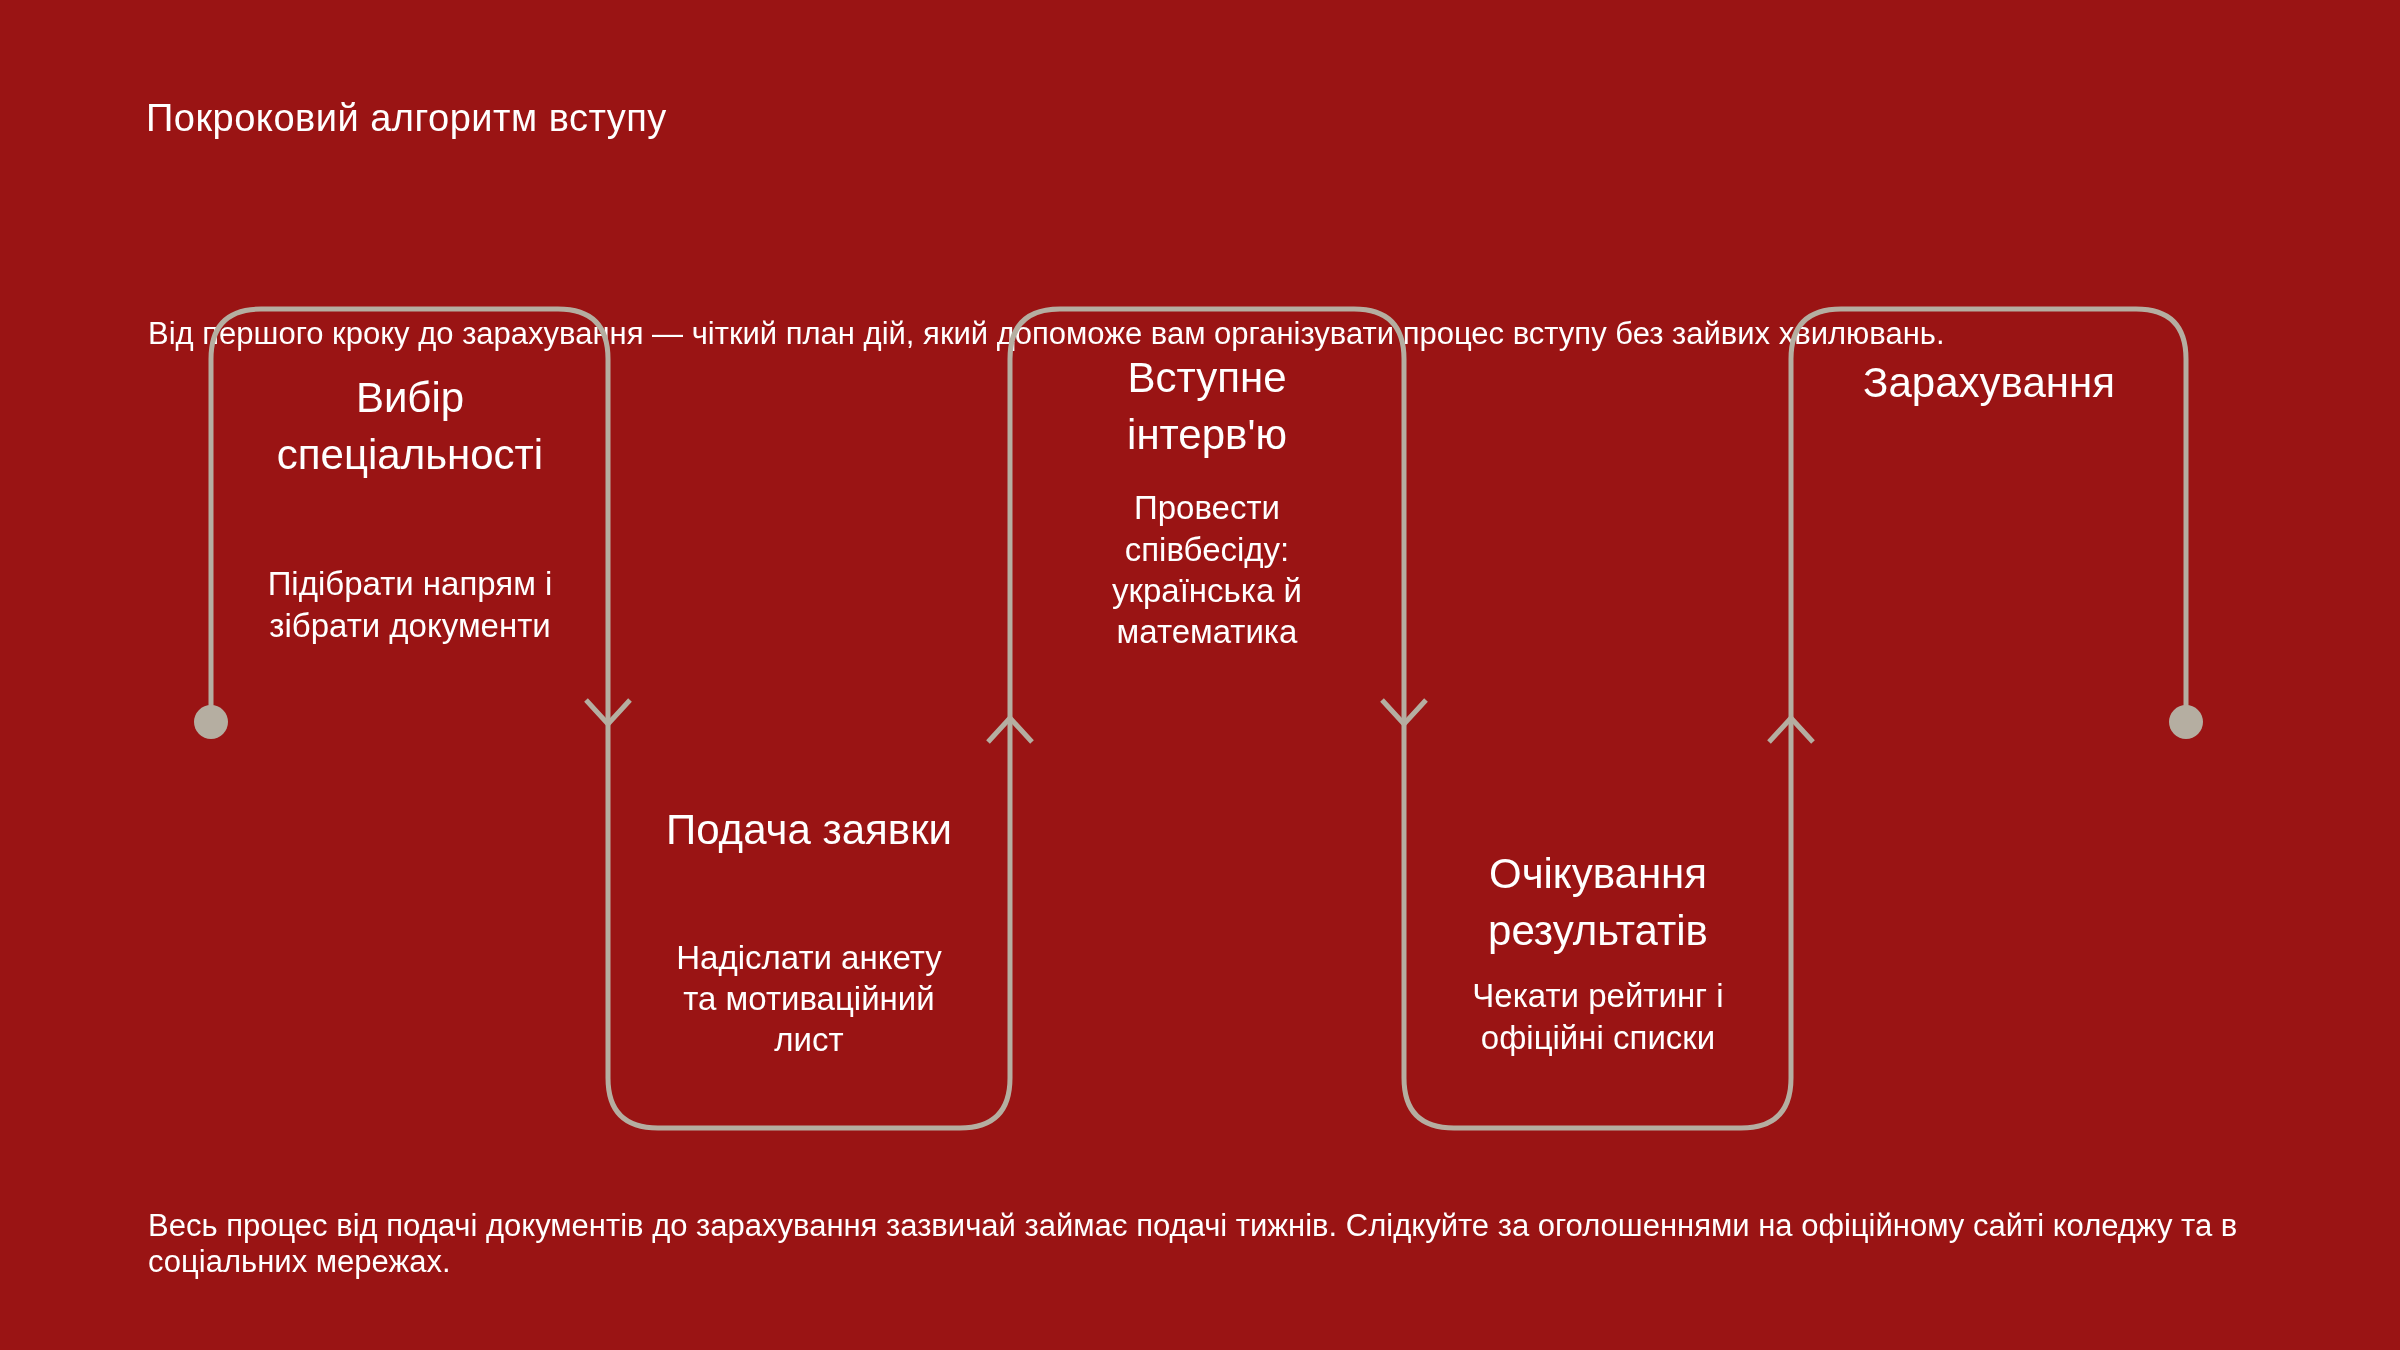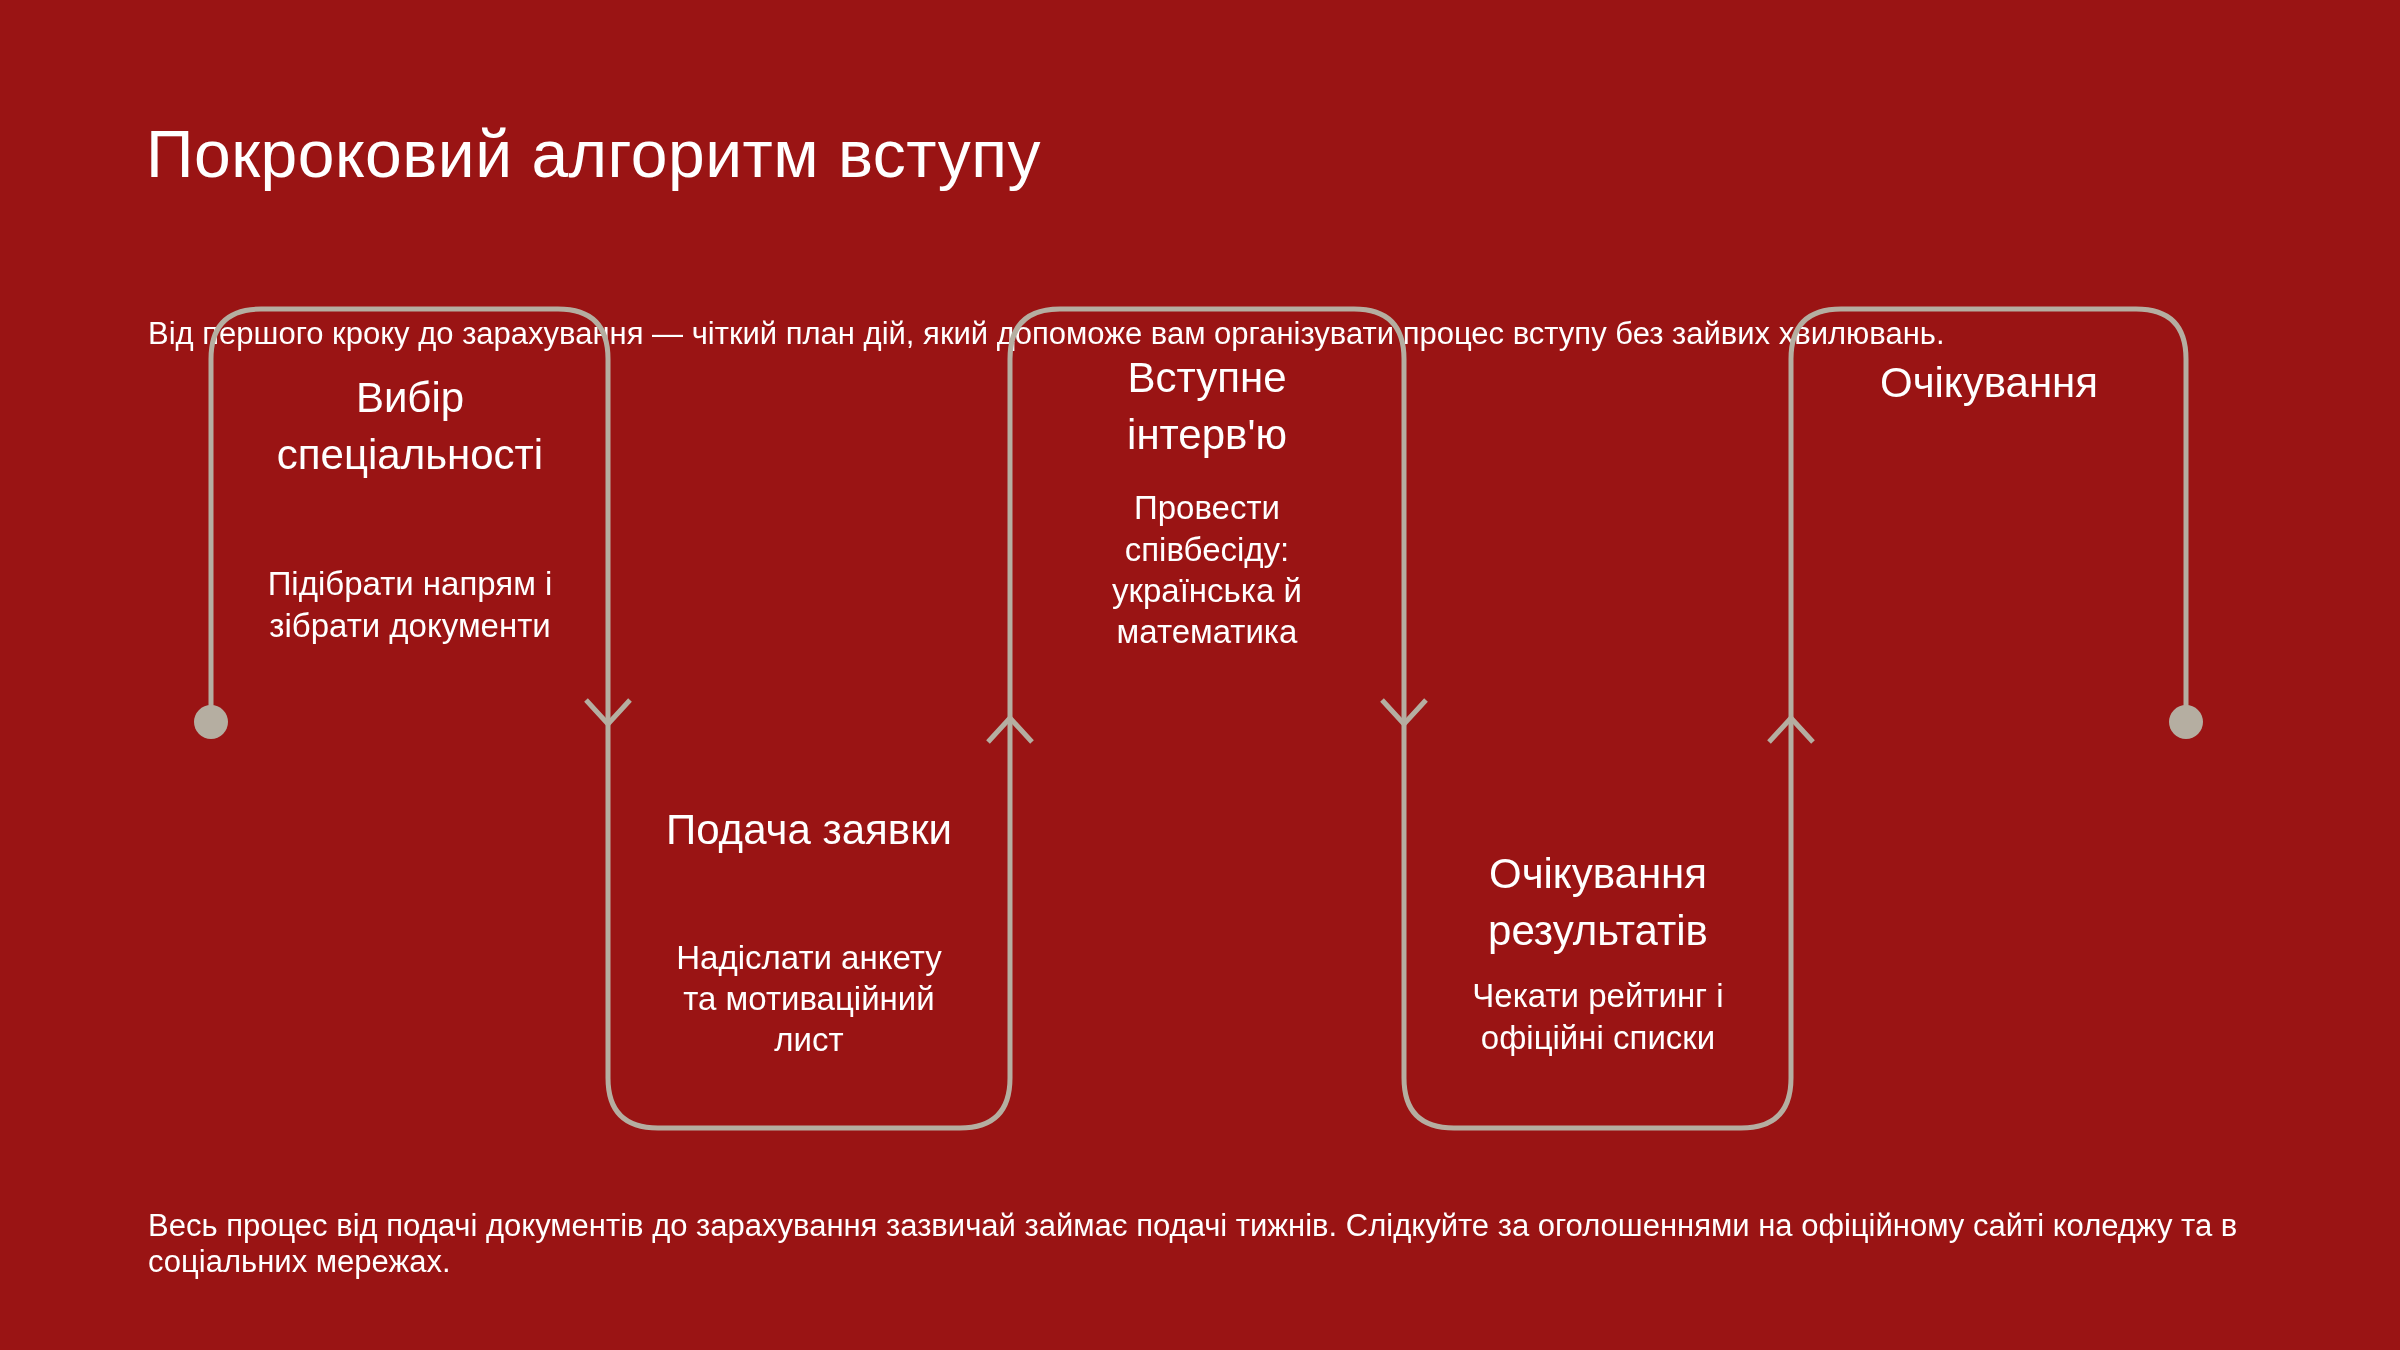--- a/index.html
+++ b/index.html
@@ -13,21 +13,21 @@
     height: 1350px;
     background: var(--background, #9A1414);
     font-family: "Liberation Sans", sans-serif;
     color: var(--text, #FFFFFF);
     overflow: hidden;
   }
   .slide-title {
     position: absolute;
     left: 146px;
     top: 72px;
-    font-size: 66px;
+    font-size: 38px;
     font-weight: 400;
     letter-spacing: 0.5px;
   }
   .slide-subtitle {
     position: absolute;
     left: 148px;
     top: 316px;
     width: 1900px;
     font-size: 31px;
     font-weight: 400;
@@ -142,18 +142,18 @@
     <div class="step-title">Вступне інтерв'ю</div>
     <div class="step-desc">Провести співбесіду: українська й математика</div>
   </div>
 
   <div class="step" id="step-4">
     <div class="step-title">Очікування результатів</div>
     <div class="step-desc">Чекати рейтинг і офіційні списки</div>
   </div>
 
   <div class="step" id="step-5">
-    <div class="step-title">Очікування</div>
+    <div class="step-title">Зарахування</div>
   </div>
 
   <div class="slide-footer">Весь процес від подачі документів до зарахування зазвичай займає подачі тижнів. Слідкуйте за оголошеннями на офіційному сайті коледжу та в соціальних мережах.</div>
 
 </div>
 
 </body></html>

